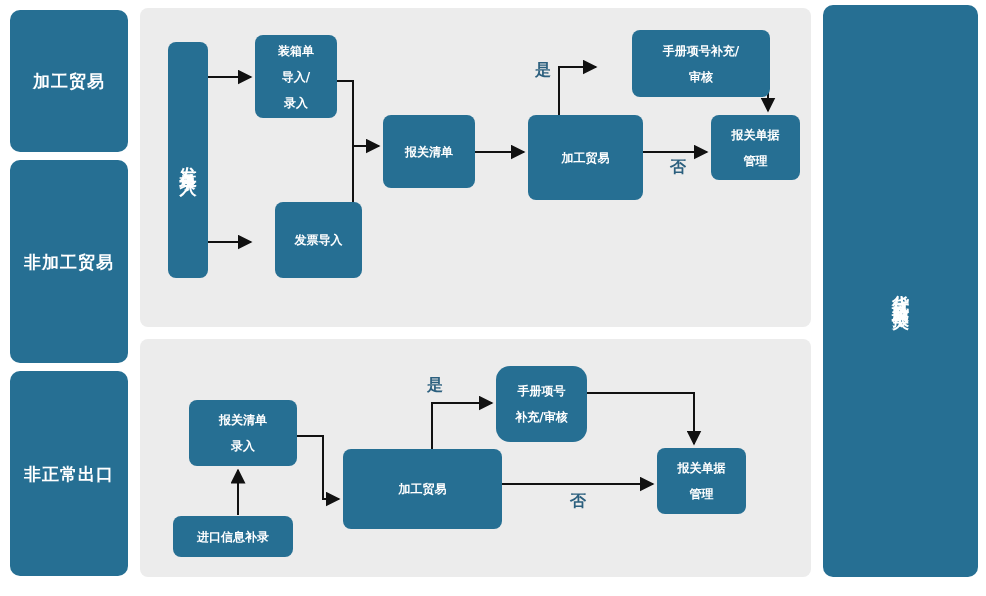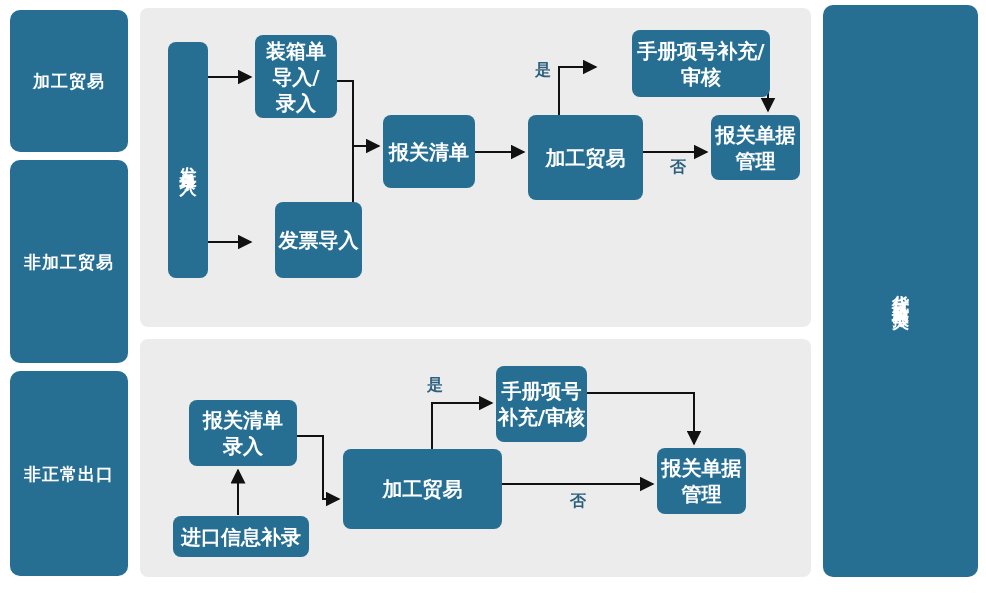--- a/index.html
+++ b/index.html
@@ -6,21 +6,21 @@
   #canvas{
     position:relative;width:986px;height:596px;background:#ffffff;
     font-family:"DejaVu Sans","Liberation Sans",sans-serif;overflow:hidden;
   }
   .panel{
     position:absolute;background:#ececec;border-radius:8px;
   }
   .node{
     position:absolute;background:#266f93;color:#ffffff;border-radius:8px;
     display:flex;align-items:center;justify-content:center;text-align:center;
-    font-weight:bold;font-size:20px;line-height:26px;white-space:pre-line;
+    font-weight:bold;font-size:12px;line-height:26px;white-space:pre-line;
   }
   .lane{
     border-radius:10px;font-size:17px;letter-spacing:1px;
   }
   .vtext{
     writing-mode:vertical-rl;text-orientation:upright;letter-spacing:3px;
     line-height:1;font-size:17px;
   }
   .decision-label{
     position:absolute;color:#2b5f7e;font-weight:bold;font-size:16px;
@@ -77,23 +77,23 @@
   <div class="node" style="left:632px;top:30px;width:138px;height:67px;">手册项号补充/
 审核</div>
   <div class="node" style="left:711px;top:115px;width:89px;height:65px;">报关单据
 管理</div>
 
   <span class="decision-label" style="left:543px;top:70px;">是</span>
   <span class="decision-label" style="left:678px;top:167px;">否</span>
 
   <div class="node" style="left:189px;top:400px;width:108px;height:66px;">报关清单
 录入</div>
-  <div class="node" style="left:173px;top:516px;width:136px;height:41px;">进口信息补录</div>
+  <div class="node" style="left:173px;top:516px;width:120px;height:41px;">进口信息补录</div>
   <div class="node" style="left:343px;top:449px;width:159px;height:80px;">加工贸易</div>
-  <div class="node" style="left:496px;top:366px;width:91px;height:76px;">手册项号
+  <div class="node" style="left:496px;top:366px;width:91px;height:76px;border-radius:14px;">手册项号
 补充/审核</div>
   <div class="node" style="left:657px;top:448px;width:89px;height:66px;">报关单据
 管理</div>
 
   <span class="decision-label" style="left:435px;top:385px;">是</span>
   <span class="decision-label" style="left:578px;top:501px;">否</span>
 
 </div>
 
 </body></html>

